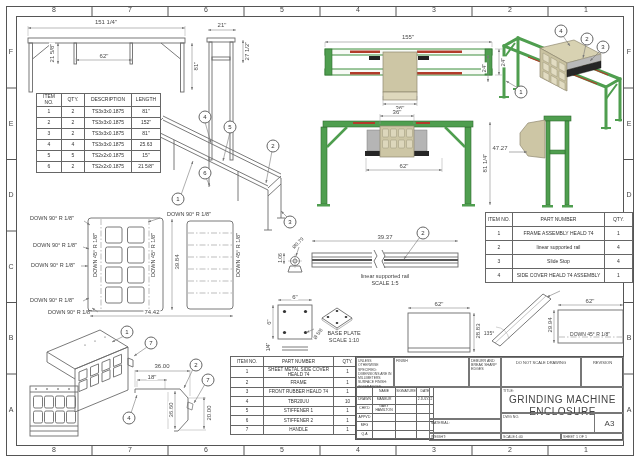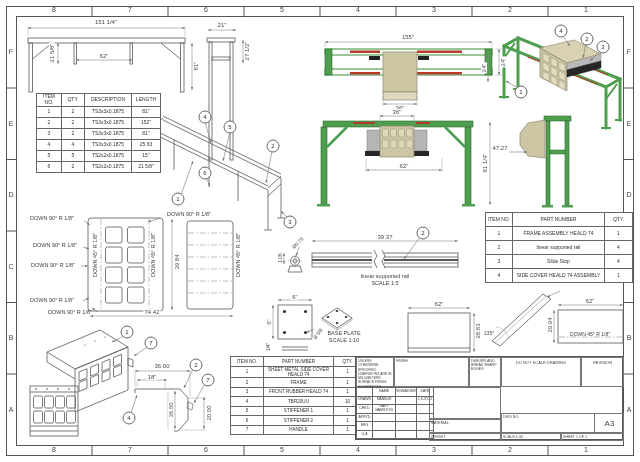--- a/index.html
+++ b/index.html
@@ -616,20 +616,24 @@
   </table>
 
   <div class="tb" style="left:73px;top:30px;width:72px;height:32px;"></div>
   <div class="tb" style="left:73px;top:62px;width:72px;height:14px;">
         <span class="lbl">MATERIAL:</span>
       </div>
   <div class="tb" style="left:73px;top:76px;width:72px;height:8px;">
         <span class="lbl">WEIGHT:</span>
       </div>
 
+  <div class="tb" style="left:145px;top:30px;width:123px;height:26px;">
+    <span class="lbl">TITLE:</span>
+    <div id="tb-title-text">GRINDING MACHINE ENCLOSURE</div>
+  </div>
   <div class="tb" style="left:145px;top:56px;width:123px;height:20px;">
         <span class="lbl">DWG NO.</span>
       </div>
   <div id="tb-a3">A3</div>
   <div class="tb" style="left:145px;top:76px;width:60px;height:8px;">
         <span class="lbl">SCALE:1:40</span>
       </div>
   <div class="tb" style="left:205px;top:76px;width:63px;height:8px;">
         <span class="lbl">SHEET 1 OF 1</span>
       </div>

